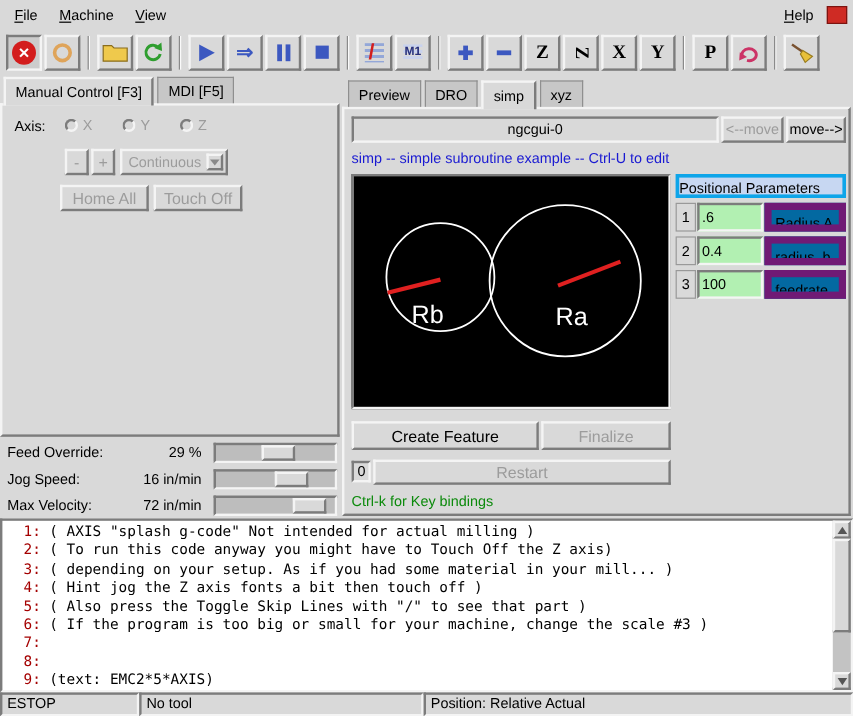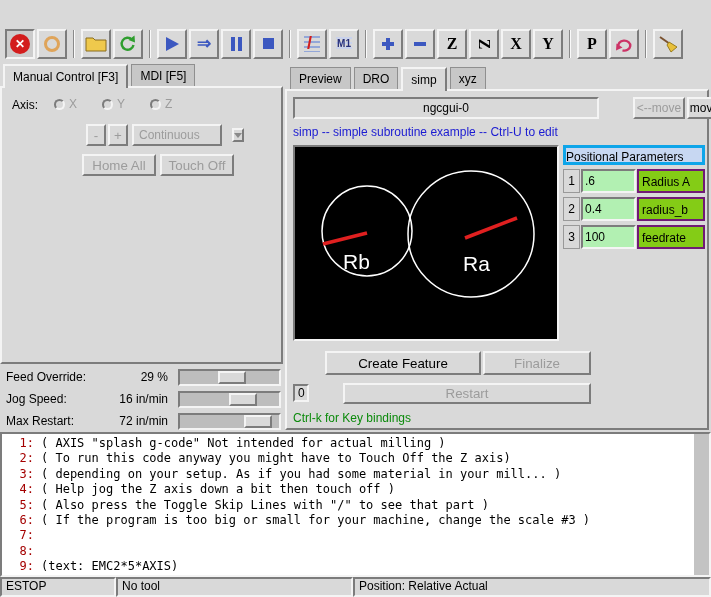--- a/index.html
+++ b/index.html
@@ -2,21 +2,21 @@
 <html><head>
 <meta charset="utf-8">
 <style>
   * { box-sizing: border-box; }
   html,body { margin:0; padding:0; }
   #app {
     position:relative; width:711px; height:597px; background:#d9d9d9;
     font-family:"Liberation Sans","DejaVu Sans",sans-serif; font-size:12px; color:#000;
     overflow:hidden;
   }
-  .raised { border:2px solid; border-color:#f4f4f4 #7c7c7c #7c7c7c #f4f4f4; background:#d9d9d9;margin-left:32px; }
+  .raised { border:2px solid; border-color:#f4f4f4 #7c7c7c #7c7c7c #f4f4f4; background:#d9d9d9; }
   .sunken { border:2px solid; border-color:#7c7c7c #f4f4f4 #f4f4f4 #7c7c7c; }
   .dis { color:#9c9c9c; }
 
   
   .menubar { position:absolute; left:0; top:0; width:711px; height:25px;
     display:flex; align-items:center; padding:0 3px; }
   .menu-item { display:inline-block; padding:4px 9px; cursor:default; }
   .menu-item::first-letter { text-decoration:underline; }
   .menu-spacer { flex:1; }
   .menu-logo { width:17px; height:15px; background:#cf2b24; border:1px solid #7c1410; margin:0 2px; }
@@ -80,21 +80,21 @@
     text-align:center; line-height:18px; background:#d9d9d9; }
   .mv-btn { position:absolute; top:6px; height:22px; padding:0; font-size:12px; }
   .subtitle { position:absolute; left:6px; top:34px; color:#1a1ad2; }
   .canvasbox { position:absolute; left:6px; top:54px; width:266px; height:196px; background:#000; }
   .params { position:absolute; left:276px; top:54px; width:142px; }
   .p-header { height:20px; background:#c7d7f2; border:3px solid #0ea5e9; text-align:left; line-height:18px; }
   .p-row { display:flex; margin-top:4px; height:24px; }
   .p-num { width:17px; background:#d9d9d9; border:1px solid #999; text-align:center; line-height:22px; }
   .p-val { width:55px; background:#b2f0b2; border:2px solid; border-color:#7c7c7c #f4f4f4 #f4f4f4 #7c7c7c;
     font-family:inherit; font-size:12px; padding:0 2px; margin-left:1px; }
-  .p-name { flex:1; background:#84cc16; border:2px solid #701a75; padding:4px 3px 0; margin-left:1px; white-space:nowrap; overflow:hidden; }
+  .p-name { flex:1; background:#0369a1; border:6px solid #701a75; padding:4px 3px 0; margin-left:1px; white-space:nowrap; overflow:hidden; }
   .cf-btn { position:absolute; top:260px; height:24px; padding:0; }
   .restart-num { position:absolute; left:6px; top:293px; width:16px; height:18px; padding-left:3px; line-height:14px; background:#d9d9d9; }
   .restart-btn { position:absolute; left:24px; top:292px; width:248px; height:21px; padding:0; }
   .keyhint { position:absolute; left:6px; top:320px; color:#0b8a0b; }
 
   
   .codearea { position:absolute; left:0; top:432px; width:711px; height:145px; background:#fff;
     border:2px solid; border-color:#7c7c7c #f4f4f4 #f4f4f4 #7c7c7c;
     font-family:"DejaVu Sans Mono","Liberation Mono",monospace; font-size:12px; padding-top:2px; }
   .code-line { display:flex; height:15.4px; line-height:15.4px; white-space:pre; }
@@ -107,20 +107,28 @@
 
   
   .statusbar { position:absolute; left:0; top:577px; width:711px; height:20px; display:flex; }
   .sb-cell { border:2px solid; border-color:#7c7c7c #f4f4f4 #f4f4f4 #7c7c7c; padding:0 4px 0; overflow:hidden; white-space:nowrap; }
 </style>
 </head>
 <body>
 
 <div id="app">
 
+  <div class="menubar">
+    <span class="menu-item">File</span>
+    <span class="menu-item">Machine</span>
+    <span class="menu-item">View</span>
+    <span class="menu-spacer"></span>
+    <span class="menu-item">Help</span>
+    <span class="menu-logo"></span>
+  </div>
 
   <div class="toolbar">
     <button class="tb pressed">
       <span class="estop-circle">✕</span>
     </button>
     <button class="tb">
       <span class="power-ring"></span>
     </button>
     <span class="tb-sep"></span>
     <button class="tb">
@@ -241,21 +249,21 @@
       </span>
     </div>
     <div class="srow" style="top:328px">
       <span class="s-label">Jog Speed:</span>
       <span class="s-value">16 in/min</span>
       <span class="trough">
         <span class="shandle" style="left:49px"></span>
       </span>
     </div>
     <div class="srow" style="top:350px">
-      <span class="s-label">Max Restart:</span>
+      <span class="s-label">Max Velocity:</span>
       <span class="s-value">72 in/min</span>
       <span class="trough">
         <span class="shandle" style="left:64px"></span>
       </span>
     </div>
   </div>
 
   <div class="right">
     <div class="rtabs">
       <span class="tab">Preview</span>
@@ -314,21 +322,21 @@
     <div class="code-line">
       <span class="code-num">1:</span><span>( AXIS "splash g-code" Not intended for actual milling )</span>
     </div>
     <div class="code-line">
       <span class="code-num">2:</span><span>( To run this code anyway you might have to Touch Off the Z axis)</span>
     </div>
     <div class="code-line">
       <span class="code-num">3:</span><span>( depending on your setup. As if you had some material in your mill... )</span>
     </div>
     <div class="code-line">
-      <span class="code-num">4:</span><span>( Help jog the Z axis down a bit then touch off )</span>
+      <span class="code-num">4:</span><span>( Hint jog the Z axis fonts a bit then touch off )</span>
     </div>
     <div class="code-line">
       <span class="code-num">5:</span><span>( Also press the Toggle Skip Lines with "/" to see that part )</span>
     </div>
     <div class="code-line">
       <span class="code-num">6:</span><span>( If the program is too big or small for your machine, change the scale #3 )</span>
     </div>
     <div class="code-line">
       <span class="code-num">7:</span><span></span>
     </div>

